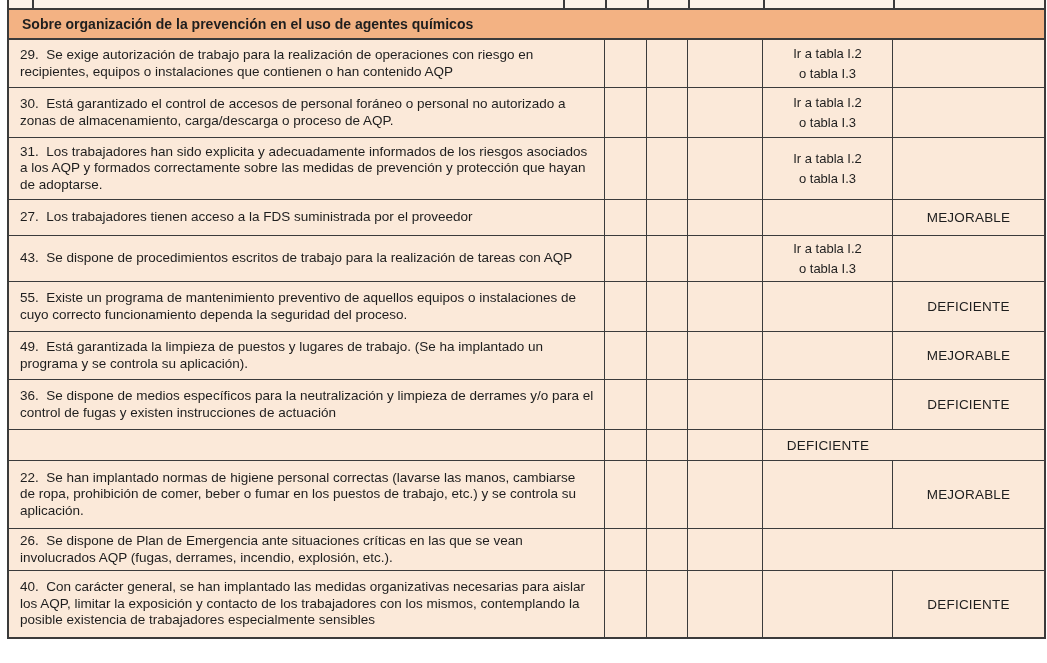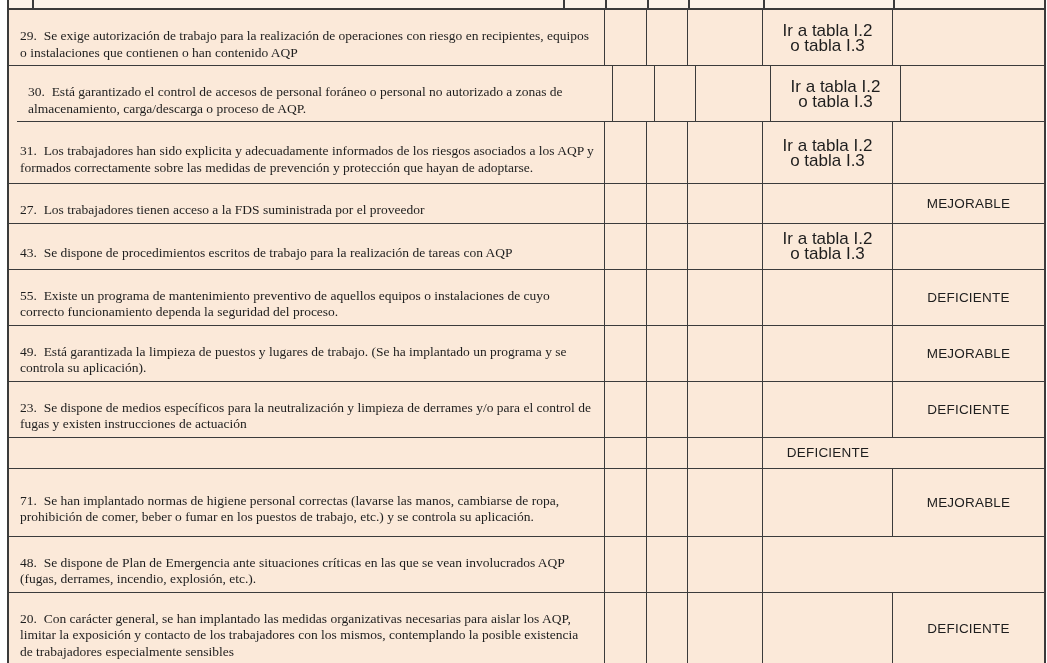--- a/index.html
+++ b/index.html
@@ -44,27 +44,27 @@
     grid-template-columns:596px 42px 41px 75px 130px auto;
     border-bottom:1.5px solid var(--c-border);
     background:var(--c-row-bg);
   }
   .row:last-child{border-bottom:none;}
   .cell{
     border-right:1.5px solid var(--c-border);
     display:flex;align-items:center;
   }
   .cell:last-child{border-right:none;}
-  .cell.q{padding:18px 10px 4px 11px;font-family:Liberation Serif, serif;}
+  .cell.q{padding:4px 10px 4px 11px;}
   .cell.q .qt{
     font-size:13.5px;line-height:16.5px;white-space:pre-wrap;
   }
   .cell.goto,.cell.result{justify-content:center;text-align:center;}
   .cell.goto .gt{
-    font-size:17px;line-height:15px;white-space:pre-line;
+    font-size:13px;line-height:20px;white-space:pre-line;
   }
   .cell.result .rt{
     font-size:13.5px;letter-spacing:.2px;
   }
 </style>
 </head>
 <body>
 
 <div class="page">
 
@@ -72,38 +72,41 @@
     <i style="left:23px"></i>
     <i style="left:554px"></i>
     <i style="left:596px"></i>
     <i style="left:638px"></i>
     <i style="left:679px"></i>
     <i style="left:754px"></i>
     <i style="left:884px"></i>
   </div>
 
   <div class="tbl">
+    <div class="section-row">
+      <span>Sobre organización de la prevención en el uso de agentes químicos</span>
+    </div>
     <div id="rows">
   <div class="row" style="min-height: 48px;">
     <div class="cell q">
       <span class="qt">29.  Se exige autorización de trabajo para la realización de operaciones con riesgo en recipientes, equipos o instalaciones que contienen o han contenido AQP</span>
     </div>
     <div class="cell c1"></div>
     <div class="cell c2"></div>
     <div class="cell c3"></div>
     <div class="cell goto">
       <span class="gt">Ir a tabla I.2
 o tabla I.3</span>
     </div>
     <div class="cell result">
       <span class="rt"></span>
     </div>
   </div>
 
-  <div class="row" style="min-height: 50px; margin-left: 8px;">
+  <div class="row" style="min-height: 50px;">
     <div class="cell q">
       <span class="qt">30.  Está garantizado el control de accesos de personal foráneo o personal no autorizado a zonas de almacenamiento, carga/descarga o proceso de AQP.</span>
     </div>
     <div class="cell c1"></div>
     <div class="cell c2"></div>
     <div class="cell c3"></div>
     <div class="cell goto">
       <span class="gt">Ir a tabla I.2
 o tabla I.3</span>
     </div>
@@ -184,21 +187,21 @@
     <div class="cell goto">
       <span class="gt"></span>
     </div>
     <div class="cell result">
       <span class="rt">MEJORABLE</span>
     </div>
   </div>
 
   <div class="row" style="min-height: 50px;">
     <div class="cell q">
-      <span class="qt">23.  Se dispone de medios específicos para la neutralización y limpieza de derrames y/o para el control de fugas y existen instrucciones de actuación</span>
+      <span class="qt">36.  Se dispone de medios específicos para la neutralización y limpieza de derrames y/o para el control de fugas y existen instrucciones de actuación</span>
     </div>
     <div class="cell c1"></div>
     <div class="cell c2"></div>
     <div class="cell c3"></div>
     <div class="cell goto">
       <span class="gt"></span>
     </div>
     <div class="cell result">
       <span class="rt">DEFICIENTE</span>
     </div>
@@ -211,48 +214,48 @@
     <div class="cell goto">
       <span class="gt"></span>
     </div>
     <div class="cell result">
       <span class="rt">DEFICIENTE</span>
     </div>
   </div>
 
   <div class="row" style="min-height: 68px;">
     <div class="cell q">
-      <span class="qt">71.  Se han implantado normas de higiene personal correctas (lavarse las manos, cambiarse de ropa, prohibición de comer, beber o fumar en los puestos de trabajo, etc.) y se controla su aplicación.</span>
+      <span class="qt">22.  Se han implantado normas de higiene personal correctas (lavarse las manos, cambiarse de ropa, prohibición de comer, beber o fumar en los puestos de trabajo, etc.) y se controla su aplicación.</span>
     </div>
     <div class="cell c1"></div>
     <div class="cell c2"></div>
     <div class="cell c3"></div>
     <div class="cell goto">
       <span class="gt"></span>
     </div>
     <div class="cell result">
       <span class="rt">MEJORABLE</span>
     </div>
   </div>
 
   <div class="row" style="min-height: 42px;">
     <div class="cell q">
-      <span class="qt">48.  Se dispone de Plan de Emergencia ante situaciones críticas en las que se vean involucrados AQP (fugas, derrames, incendio, explosión, etc.).</span>
+      <span class="qt">26.  Se dispone de Plan de Emergencia ante situaciones críticas en las que se vean involucrados AQP (fugas, derrames, incendio, explosión, etc.).</span>
     </div>
     <div class="cell c1"></div>
     <div class="cell c2"></div>
     <div class="cell c3"></div>
     <div class="cell goto">
       <span class="gt"></span>
     </div>
   </div>
 
   <div class="row" style="min-height: 66px;">
     <div class="cell q">
-      <span class="qt">20.  Con carácter general, se han implantado las medidas organizativas necesarias para aislar los AQP, limitar la exposición y contacto de los trabajadores con los mismos, contemplando la posible existencia de trabajadores especialmente sensibles</span>
+      <span class="qt">40.  Con carácter general, se han implantado las medidas organizativas necesarias para aislar los AQP, limitar la exposición y contacto de los trabajadores con los mismos, contemplando la posible existencia de trabajadores especialmente sensibles</span>
     </div>
     <div class="cell c1"></div>
     <div class="cell c2"></div>
     <div class="cell c3"></div>
     <div class="cell goto">
       <span class="gt"></span>
     </div>
     <div class="cell result">
       <span class="rt">DEFICIENTE</span>
     </div>

